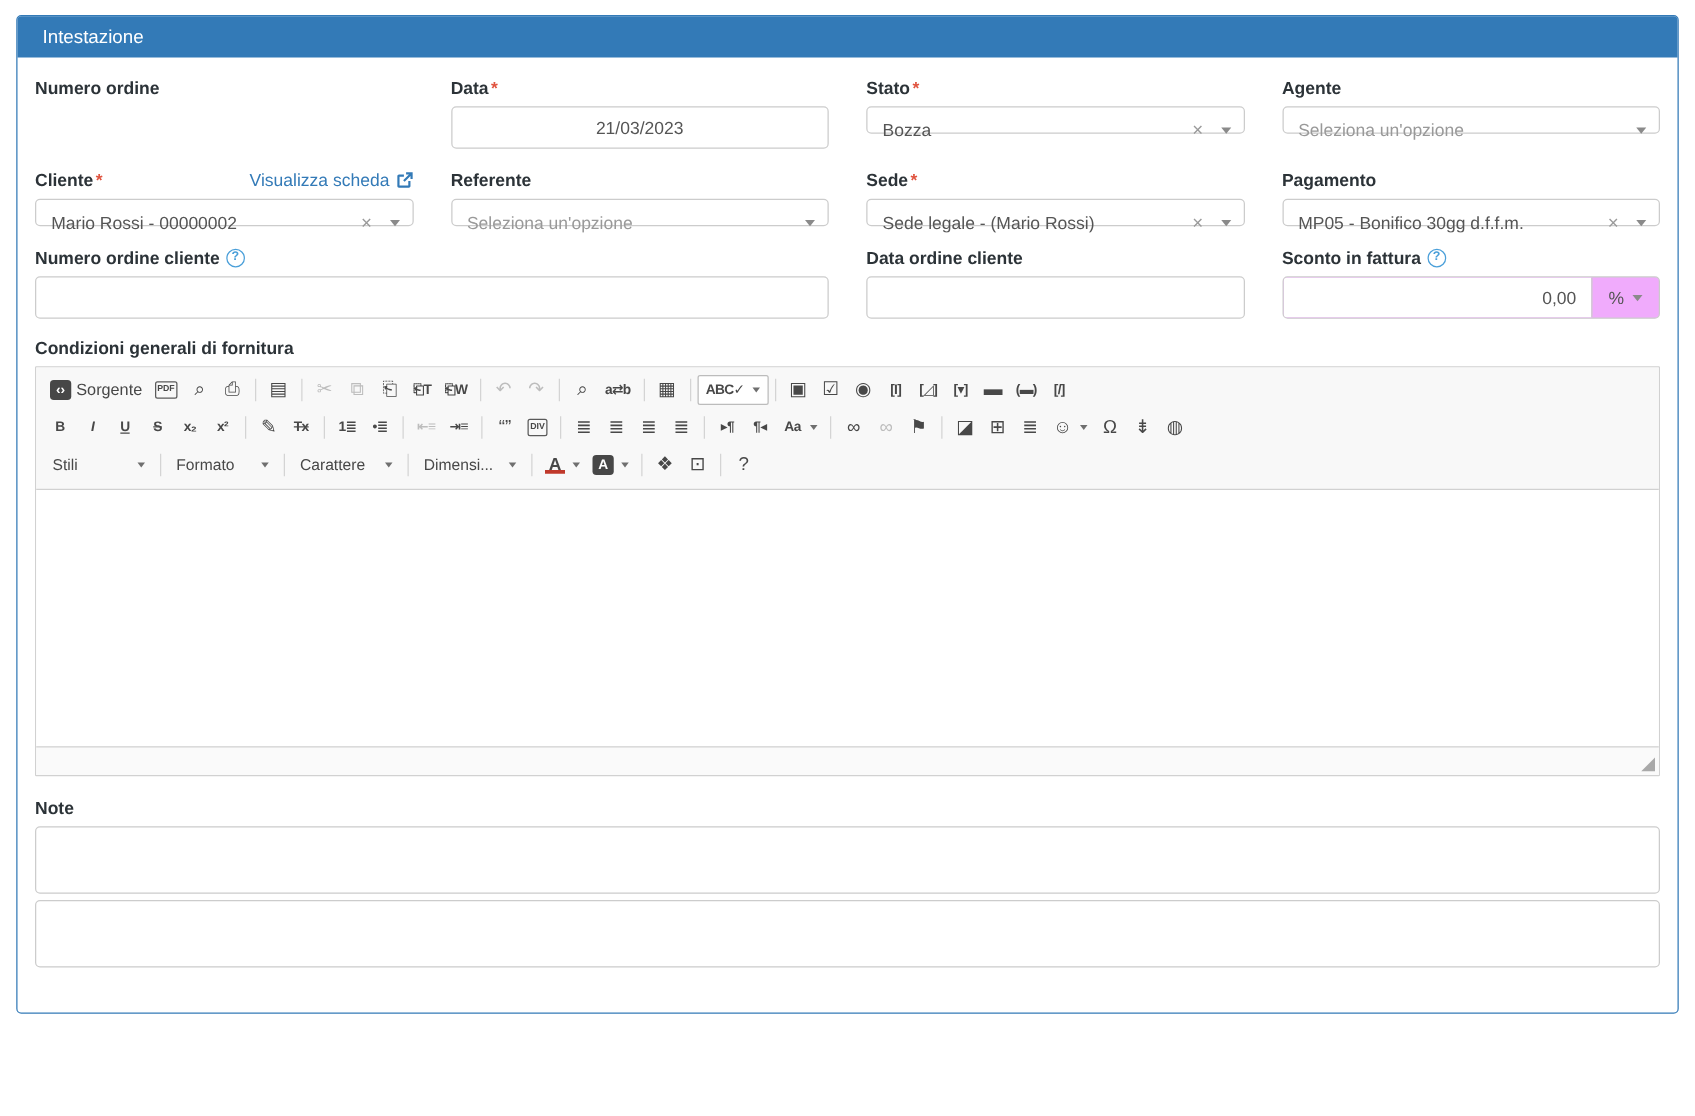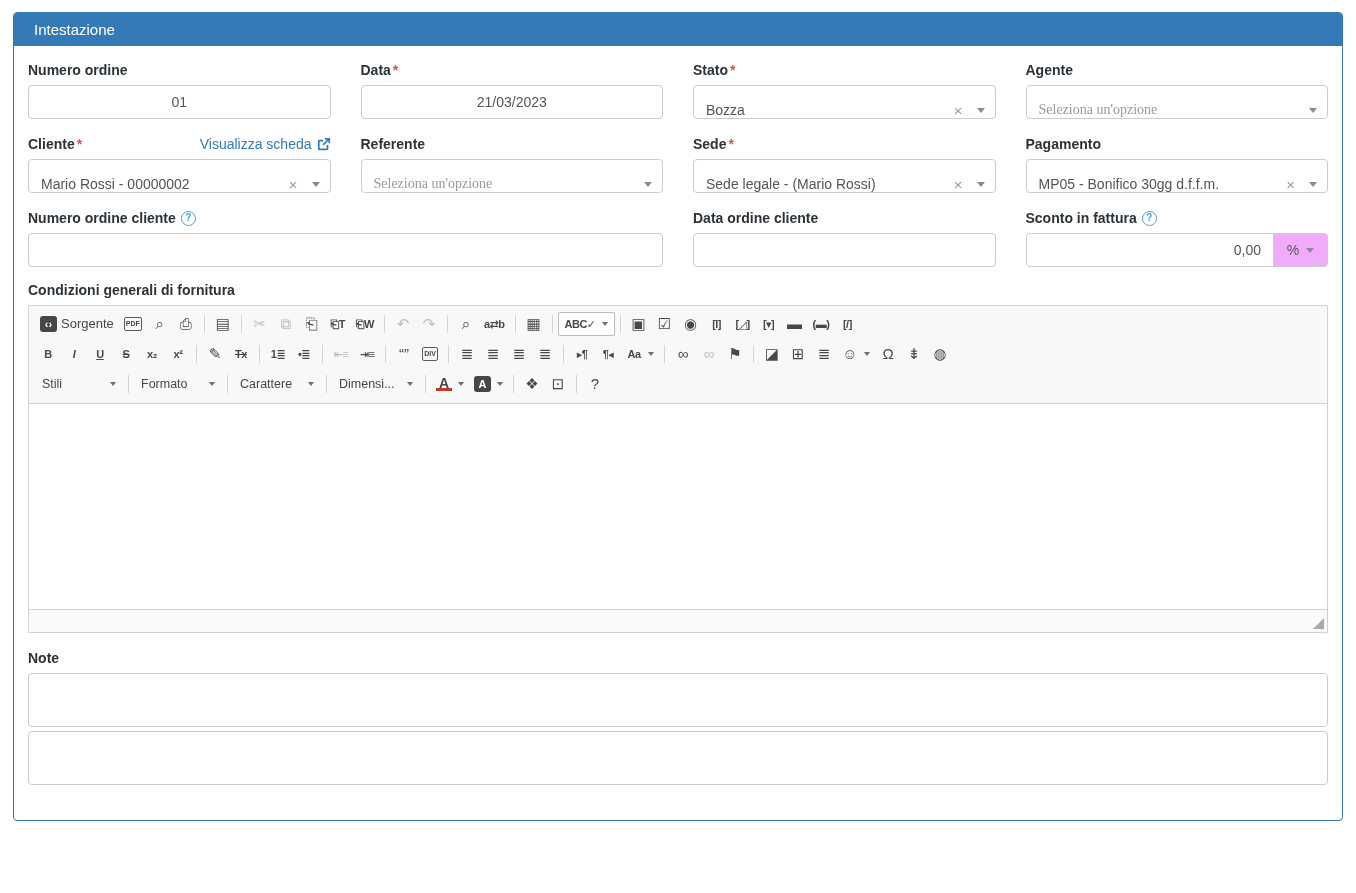--- a/index.html
+++ b/index.html
@@ -30,24 +30,24 @@
   .lbl{font-size:14px;font-weight:700;color:var(--label);line-height:16px;display:inline-flex;align-items:center;gap:5px;}
   .req{color:var(--required);font-weight:700;margin-left:1px;}
   .help{display:inline-flex;align-items:center;justify-content:center;width:15px;height:15px;border:1px solid var(--help);
         border-radius:50%;color:var(--help);font-size:10px;font-weight:700;cursor:pointer;}
   .ext-link{color:var(--accent);font-size:14px;text-decoration:none;display:inline-flex;align-items:center;gap:5px;cursor:pointer;margin-left:24px;}
 
   .input{height:34px;border:1px solid var(--input-border);border-radius:4px;background:#fff;color:var(--input-text);
          font-size:14px;padding:0 12px;width:100%;font-family:inherit;outline:none;}
   .input.center{text-align:center;}
 
-  .select{height:34px;border:1px solid var(--input-border);border-radius:4px;background:#fff;display:flex;align-items:center;
+  .select{height:22px;border:1px solid var(--input-border);border-radius:4px;background:#fff;display:flex;align-items:center;
           padding:16px 10px 0 12px;cursor:pointer;}
   .select .sel-text{flex:1;font-size:14px;color:var(--input-text);white-space:nowrap;overflow:hidden;text-overflow:ellipsis;}
-  .select .sel-text.ph{color:var(--placeholder);font-family:Liberation Serif, serif;}
+  .select .sel-text.ph{color:var(--placeholder);}
   .sel-clear{color:#9a9a9a;font-size:15px;margin:0 14px 0 8px;cursor:pointer;line-height:1;}
   .sel-caret{width:0;height:0;border-left:4px solid transparent;border-right:4px solid transparent;border-top:5px solid #8a8a8a;}
 
   .igroup{display:flex;height:34px;border:1px solid var(--input-border);border-radius:4px;overflow:hidden;background:#f0abfc;}
   .igroup input{flex:1;border:none;height:100%;font-size:14px;color:var(--input-text);text-align:right;padding:0 12px;outline:none;font-family:inherit;}
   .igroup .unit{width:54px;border-left:1px solid var(--input-border);display:flex;align-items:center;justify-content:center;
                 gap:7px;font-size:14px;color:var(--input-text);cursor:pointer;}
 
   .section-label{font-size:14px;font-weight:700;color:var(--label);margin:15px 0 7px 0;}
 
@@ -86,21 +86,20 @@
 <div class="card">
   <div class="card-header">Intestazione</div>
   <div class="card-body">
 
     <div class="grid">
 
       <div class="field">
         <div class="lbl-row">
             <span class="lbl">Numero ordine</span>
           </div>
-        <input class="input center" type="text" value="01" style="">
       </div>
 
       <div class="field">
         <div class="lbl-row">
             <span class="lbl">
               <span>Data</span>
               <span class="req" style="margin-left:-3px">*</span>
             </span>
           </div>
         <input class="input center" type="text" value="21/03/2023" style="">

